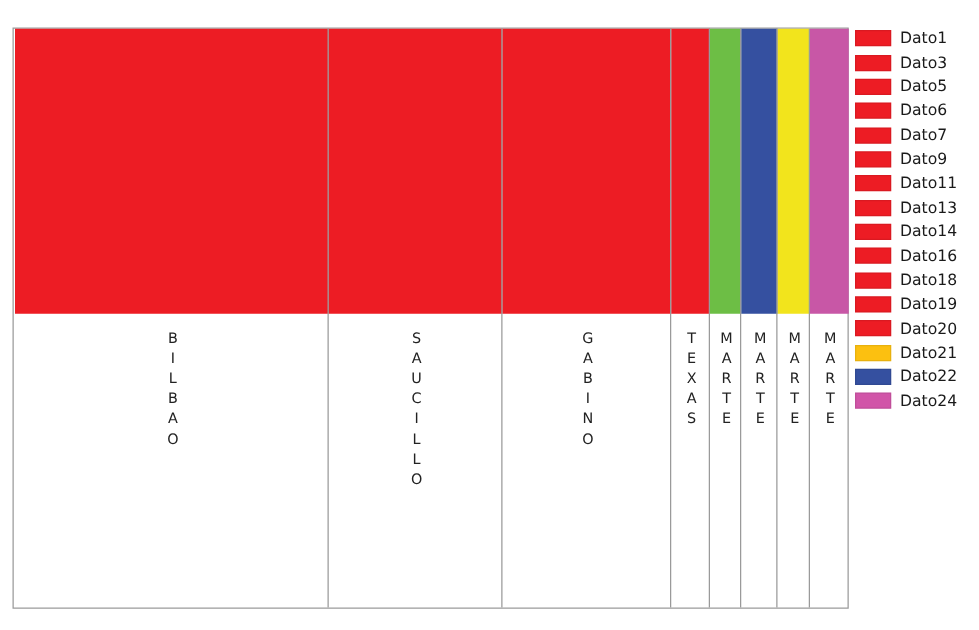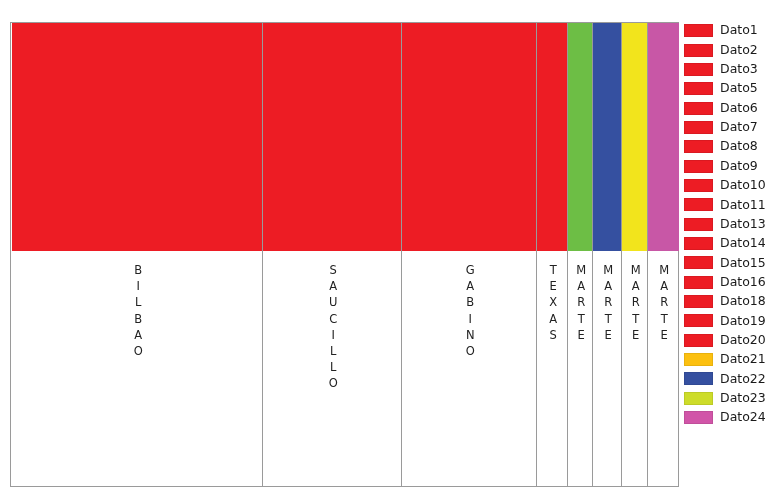--- a/index.html
+++ b/index.html
@@ -177,65 +177,49 @@
       </div>
   </div>
 
   <div id="legend">
       <div class="legend-row">
         <span class="legend-swatch" style="background: rgb(237, 28, 36);"></span>
         <span class="legend-label">Dato1</span>
       </div>
       <div class="legend-row">
         <span class="legend-swatch" style="background: rgb(237, 28, 36);"></span>
-        <span class="legend-label">Dato2</span>
-      </div>
-      <div class="legend-row">
-        <span class="legend-swatch" style="background: rgb(237, 28, 36);"></span>
         <span class="legend-label">Dato3</span>
       </div>
       <div class="legend-row">
         <span class="legend-swatch" style="background: rgb(237, 28, 36);"></span>
         <span class="legend-label">Dato5</span>
       </div>
       <div class="legend-row">
         <span class="legend-swatch" style="background: rgb(237, 28, 36);"></span>
         <span class="legend-label">Dato6</span>
       </div>
       <div class="legend-row">
         <span class="legend-swatch" style="background: rgb(237, 28, 36);"></span>
         <span class="legend-label">Dato7</span>
       </div>
       <div class="legend-row">
         <span class="legend-swatch" style="background: rgb(237, 28, 36);"></span>
-        <span class="legend-label">Dato8</span>
-      </div>
-      <div class="legend-row">
-        <span class="legend-swatch" style="background: rgb(237, 28, 36);"></span>
         <span class="legend-label">Dato9</span>
       </div>
       <div class="legend-row">
         <span class="legend-swatch" style="background: rgb(237, 28, 36);"></span>
-        <span class="legend-label">Dato10</span>
-      </div>
-      <div class="legend-row">
-        <span class="legend-swatch" style="background: rgb(237, 28, 36);"></span>
         <span class="legend-label">Dato11</span>
       </div>
       <div class="legend-row">
         <span class="legend-swatch" style="background: rgb(237, 28, 36);"></span>
         <span class="legend-label">Dato13</span>
       </div>
       <div class="legend-row">
         <span class="legend-swatch" style="background: rgb(237, 28, 36);"></span>
         <span class="legend-label">Dato14</span>
-      </div>
-      <div class="legend-row">
-        <span class="legend-swatch" style="background: rgb(237, 28, 36);"></span>
-        <span class="legend-label">Dato15</span>
       </div>
       <div class="legend-row">
         <span class="legend-swatch" style="background: rgb(237, 28, 36);"></span>
         <span class="legend-label">Dato16</span>
       </div>
       <div class="legend-row">
         <span class="legend-swatch" style="background: rgb(237, 28, 36);"></span>
         <span class="legend-label">Dato18</span>
       </div>
       <div class="legend-row">
@@ -248,22 +232,18 @@
       </div>
       <div class="legend-row">
         <span class="legend-swatch" style="background: rgb(252, 192, 16);"></span>
         <span class="legend-label">Dato21</span>
       </div>
       <div class="legend-row">
         <span class="legend-swatch" style="background: rgb(53, 80, 160);"></span>
         <span class="legend-label">Dato22</span>
       </div>
       <div class="legend-row">
-        <span class="legend-swatch" style="background: rgb(205, 220, 42);"></span>
-        <span class="legend-label">Dato23</span>
-      </div>
-      <div class="legend-row">
         <span class="legend-swatch" style="background: rgb(209, 85, 168);"></span>
         <span class="legend-label">Dato24</span>
       </div>
     </div>
 
 </div>
 
 </body></html>

